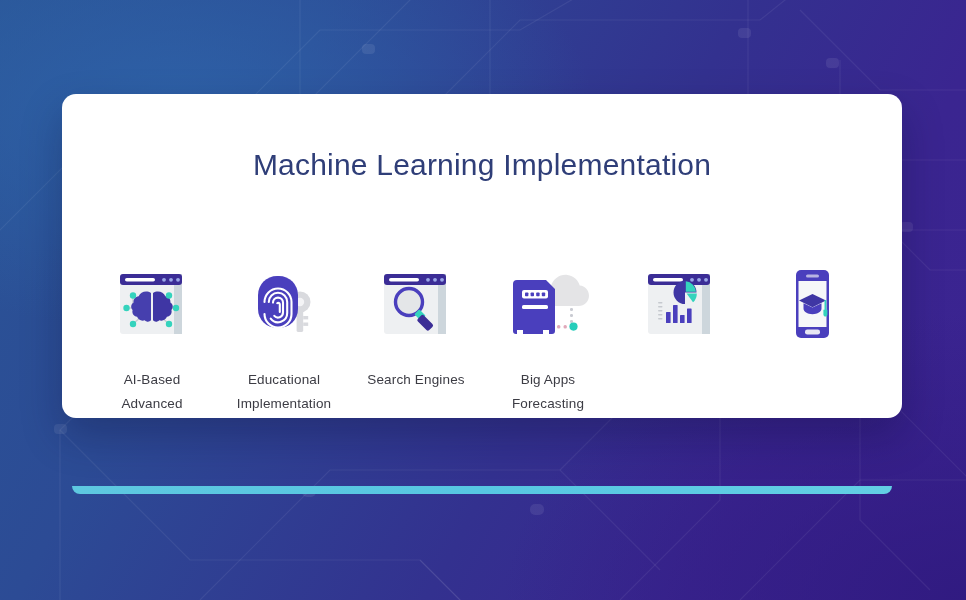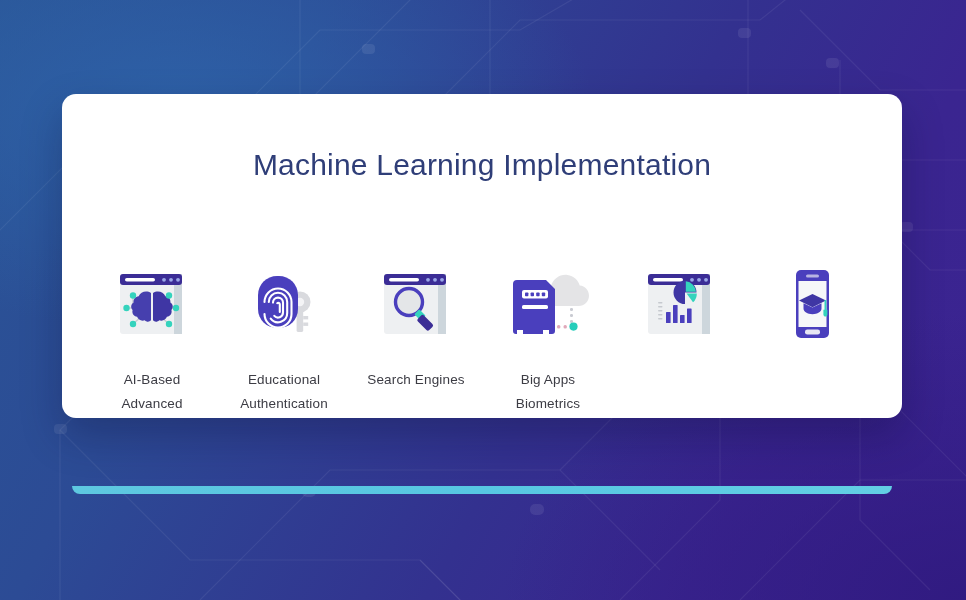--- a/index.html
+++ b/index.html
@@ -196,21 +196,21 @@
               <path d="M20.5 38a13.5 13.5 0 0 1 27 0v12a13.5 13.5 0 0 1-27 0"></path>
               <path d="M24.8 38a9.2 9.2 0 0 1 18.4 0v11a9.2 9.2 0 0 1-16.5 5.6"></path>
               <path d="M29 38.6a5 5 0 0 1 10 0v10a5 5 0 0 1-8.7 3.3"></path>
               <path d="M33.2 39.2a1.6 1.6 0 0 1 2.6 1.3v7.4"></path>
             </g>
             <rect x="14" y="12" width="40" height="52" rx="19" fill="none" stroke="#4a3fbd" stroke-width="0"></rect>
           </svg>
         </div>
         <div class="item-label">
           <span class="label-line">Educational</span>
-          <span class="label-line">Authentication</span>
+          <span class="label-line">Implementation</span>
         </div>
       </div>
 
       <div class="item">
         <div class="icon-box">
           <svg width="80" height="80" viewBox="0 0 80 80">
             <rect x="8" y="10" width="62" height="60" rx="3" fill="#eef0f2"></rect>
             <rect x="62" y="10" width="8" height="60" fill="#cdd6dc"></rect>
             <rect x="8" y="10" width="62" height="11" rx="3" fill="#3b2d96"></rect>
             <rect x="13" y="14" width="30" height="3.6" rx="1.8" fill="#ffffff"></rect>
@@ -247,21 +247,21 @@
             </g>
             <g fill="#e0a9ba">
               <rect x="52" y="61" width="3.4" height="3.4" rx="1.5"></rect>
               <rect x="58.5" y="61" width="3.4" height="3.4" rx="1.5"></rect>
             </g>
             <circle cx="68.5" cy="62.6" r="4.1" fill="#26cdba"></circle>
           </svg>
         </div>
         <div class="item-label">
           <span class="label-line">Big Apps</span>
-          <span class="label-line">Biometrics</span>
+          <span class="label-line">Forecasting</span>
         </div>
       </div>
 
       <div class="item">
         <div class="icon-box">
           <svg width="80" height="80" viewBox="0 0 80 80">
             <rect x="8" y="10" width="62" height="60" rx="3" fill="#eef0f2"></rect>
             <rect x="62" y="10" width="8" height="60" fill="#cdd6dc"></rect>
             <rect x="8" y="10" width="62" height="11" rx="3" fill="#3b2d96"></rect>
             <rect x="13" y="14" width="30" height="3.6" rx="1.8" fill="#ffffff"></rect>

